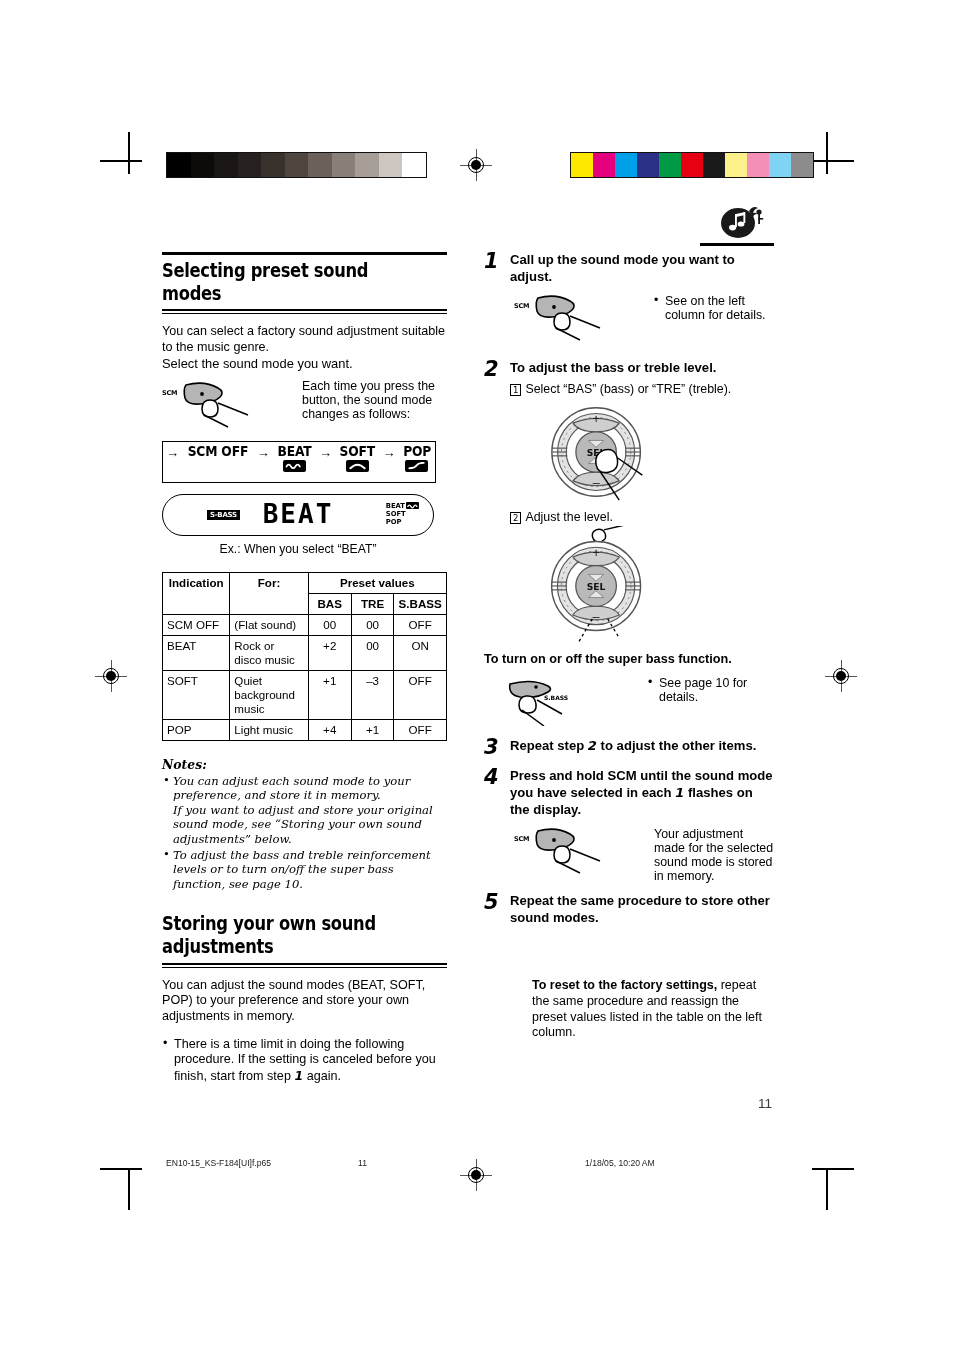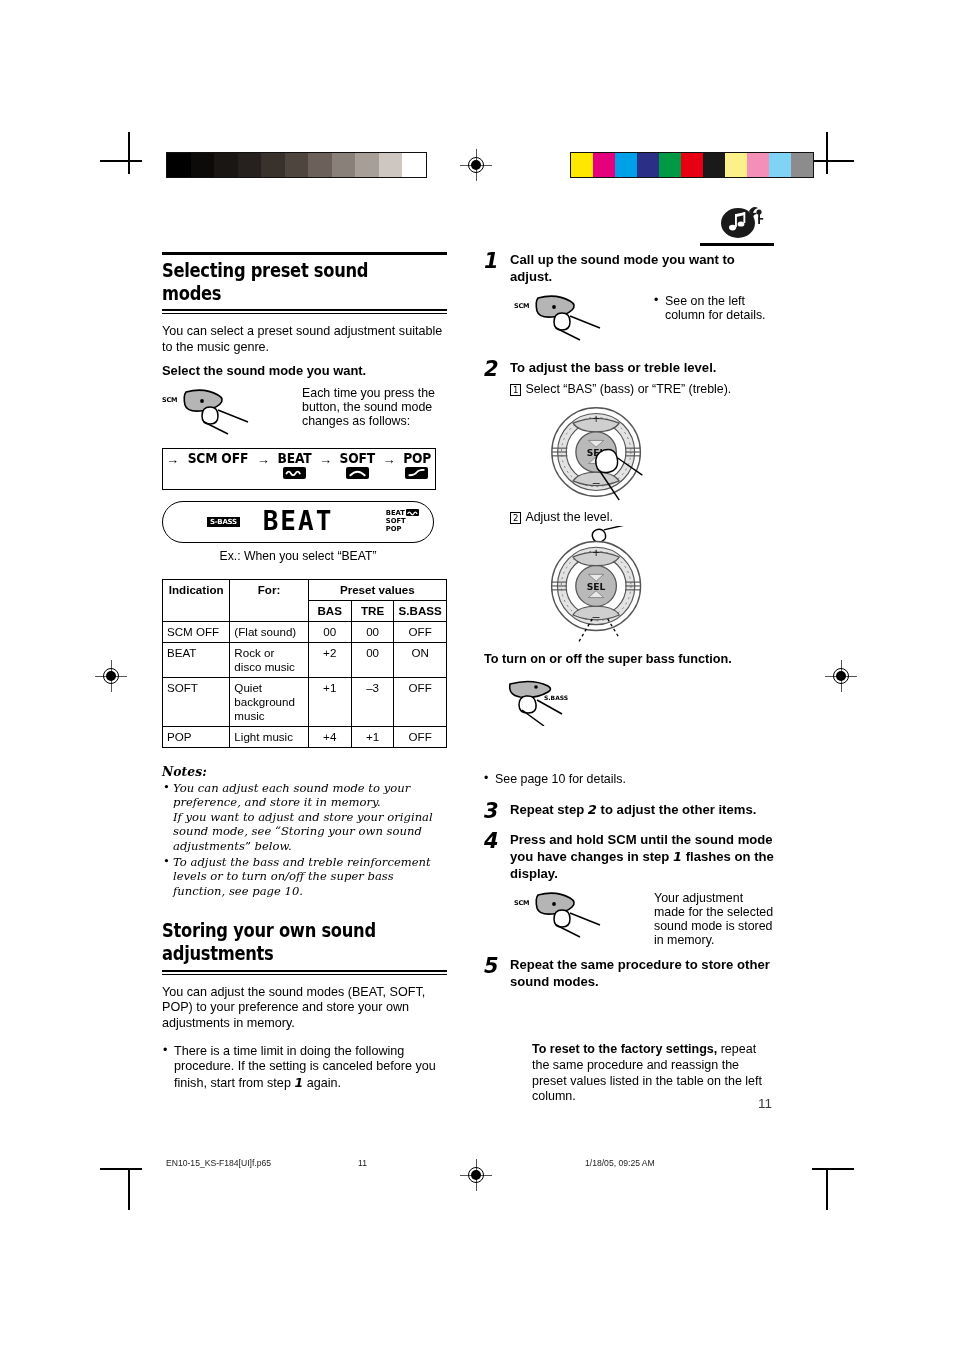--- a/index.html
+++ b/index.html
@@ -59,23 +59,23 @@
     border-bottom: 1.1px solid #000;
     height: 2.2px;
   }
 
   p.body {
     font-size: 12.6px;
     line-height: 15.6px;
     margin: 10px 0 0 0;
   }
   .subhead {
-    font-weight: bold;
+    font-weight: normal;
     font-size: 12.9px;
-    margin-top: 7px;
+    margin-top: 0;
   }
   .scm-fig { position: relative; width: 96px; height: 52px; }
   .scm-label {
     position: absolute; left: 0; top: 12px;
     font-size: 6.5px; font-weight: bold; letter-spacing: -0.2px;
     font-family: "DejaVu Sans", sans-serif;
   }
 
   
   .flowbox {
@@ -305,21 +305,21 @@
     </svg>
   </div>
   <div style="position:absolute;left:700px;top:243px;width:74px;height:3px;background:#000;"></div>
 
   <div class="col-left">
 
     <div class="rule-top"></div>
     <div class="sec-head">Selecting preset sound modes</div>
     <div class="rule-dbl"></div>
 
-    <p class="body">You can select a preset sound adjustment suitable to the music genre.</p>
+    <p class="body">You can select a factory sound adjustment suitable to the music genre.</p>
 
     <div class="subhead">Select the sound mode you want.</div>
 
     <div class="fig-row" style="margin-top:6px;">
       <div class="scm-fig">
         <span class="scm-label">SCM</span>
         <svg viewBox="0 0 96 52" width="96" height="52">
           <path d="M24 8 q18 -5 32 3 q7 4 2 9 q-6 6 -20 7 q-13 1 -15 -6 q-2 -9 1 -13 z" fill="#b5b5b5" stroke="#000" stroke-width="1.6"></path>
           <circle cx="40" cy="17" r="1.9" fill="#000"></circle>
           <path d="M48 23 q8 0 8 9 q0 8 -8 8 q-8 0 -8 -8 q0 -9 8 -9 z" fill="#fff" stroke="#000" stroke-width="1.5"></path>
@@ -543,21 +543,21 @@
           <g stroke="#000" stroke-width="1.3" stroke-dasharray="3 3" fill="none">
             <line x1="58" y1="96" x2="44" y2="120"></line>
             <line x1="74" y1="96" x2="86" y2="116"></line>
           </g>
         </svg>
       </div>
     </div>
 
     <div style="margin-top:4px;">
       <div class="bold-lead">To turn on or off the super bass function.</div>
-      <div class="fig-row" style="margin-top:4px;flex-direction:column;">
+      <div class="fig-row" style="margin-top:4px;">
         <div class="scm-fig" style="margin-left:20px;width:100px;">
           <svg viewBox="0 0 100 56" width="100" height="56">
             <path d="M6 14 q22 -6 38 2 q5 3 0 6 q-12 7 -28 5 q-12 -2 -10 -13 z" fill="#b5b5b5" stroke="#000" stroke-width="1.6"></path>
             <circle cx="32" cy="17" r="1.8" fill="#000"></circle>
             <text x="40" y="30" font-size="6" font-weight="bold" fill="#000" font-family="'DejaVu Sans',sans-serif">S.BASS</text>
             <path d="M22 26 q9 -1 10 8 q1 9 -8 9 q-9 0 -9 -8 q0 -8 7 -9 z" fill="#fff" stroke="#000" stroke-width="1.5"></path>
             <line x1="33" y1="30" x2="58" y2="44" stroke="#000" stroke-width="1.5"></line>
             <line x1="18" y1="40" x2="40" y2="56" stroke="#000" stroke-width="1.5"></line>
           </svg>
         </div>
@@ -567,21 +567,21 @@
       </div>
     </div>
 
     <div class="step" style="margin-top:16px;">
       <div class="num">3</div>
       <div class="title"><span>Repeat step </span><span class="inl-num">2</span><span> to adjust the other items.</span></div>
     </div>
 
     <div class="step" style="margin-top:14px;">
       <div class="num">4</div>
-      <div class="title"><span>Press and hold SCM until the sound mode you have changes in step </span><span class="inl-num">1</span><span> flashes on the display.</span></div>
+      <div class="title"><span>Press and hold SCM until the sound mode you have selected in each </span><span class="inl-num">1</span><span> flashes on the display.</span></div>
       <div class="fig-row" style="margin-top:5px;">
         <div class="scm-fig" style="margin-left:4px;">
           <span class="scm-label">SCM</span>
           <svg viewBox="0 0 96 52" width="96" height="52">
             <path d="M24 8 q18 -5 32 3 q7 4 2 9 q-6 6 -20 7 q-13 1 -15 -6 q-2 -9 1 -13 z" fill="#b5b5b5" stroke="#000" stroke-width="1.6"></path>
             <circle cx="40" cy="17" r="1.9" fill="#000"></circle>
             <path d="M48 23 q8 0 8 9 q0 8 -8 8 q-8 0 -8 -8 q0 -9 8 -9 z" fill="#fff" stroke="#000" stroke-width="1.5"></path>
             <line x1="56" y1="26" x2="86" y2="38" stroke="#000" stroke-width="1.5"></line>
             <line x1="42" y1="38" x2="66" y2="50" stroke="#000" stroke-width="1.5"></line>
           </svg>
@@ -596,16 +596,16 @@
     </div>
 
     <div class="reset-para"><b>To reset to the factory settings,</b><span> repeat the same procedure and reassign the preset values listed in the table on the left column.</span></div>
   </div>
 
   <div class="pageno">11</div>
 
   <div class="footer">
     <span class="f1">EN10-15_KS-F184[UI]f.p65</span>
     <span class="f2">11</span>
-    <span class="f3">1/18/05, 09:25 AM</span>
+    <span class="f3">1/18/05, 10:20 AM</span>
   </div>
 
 </div>
 
 </body></html>

